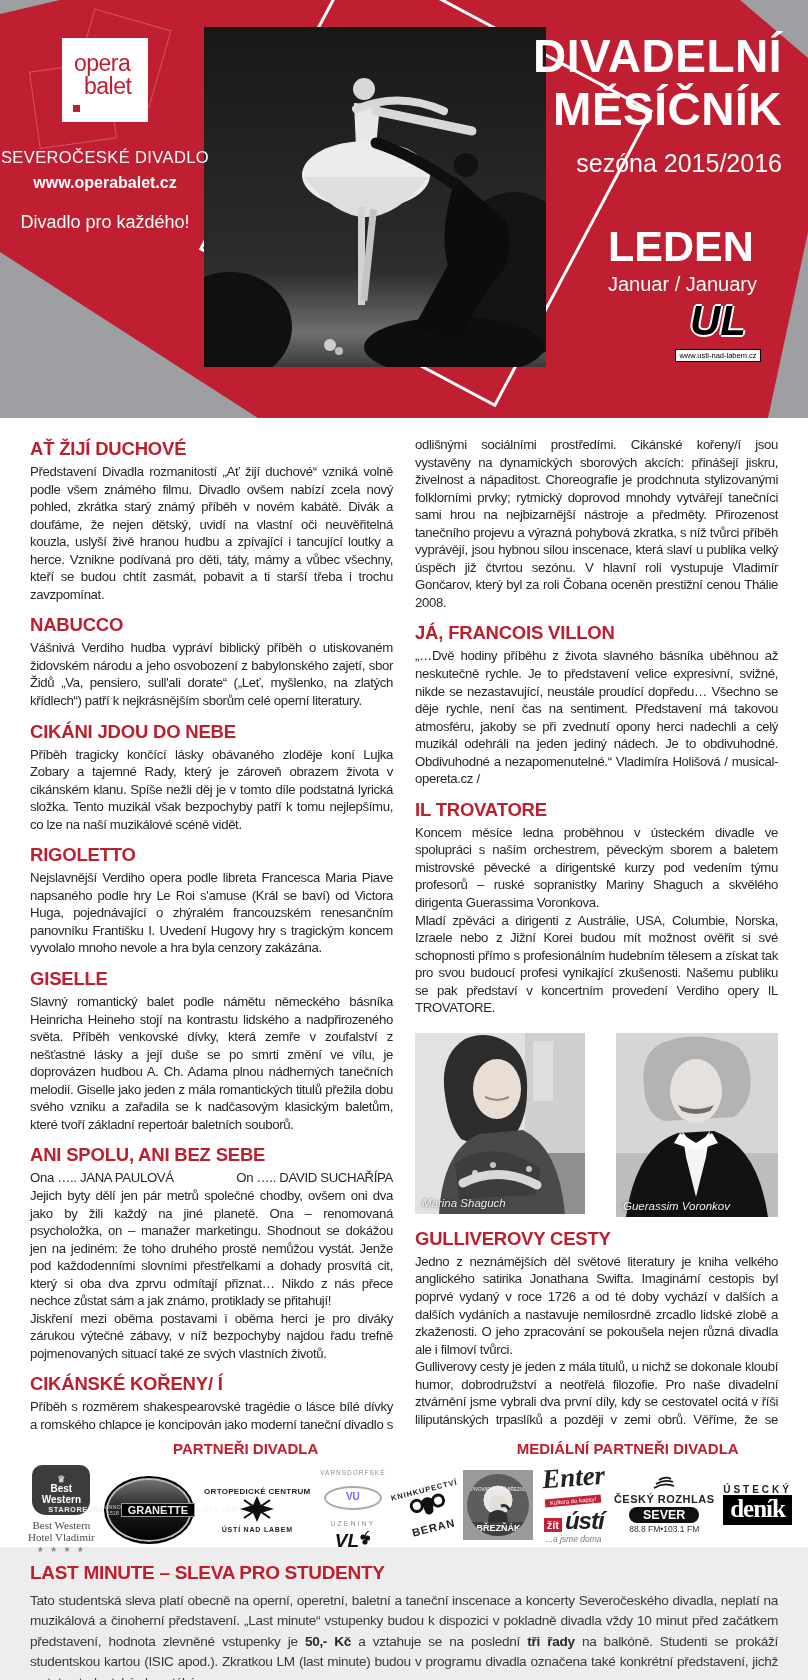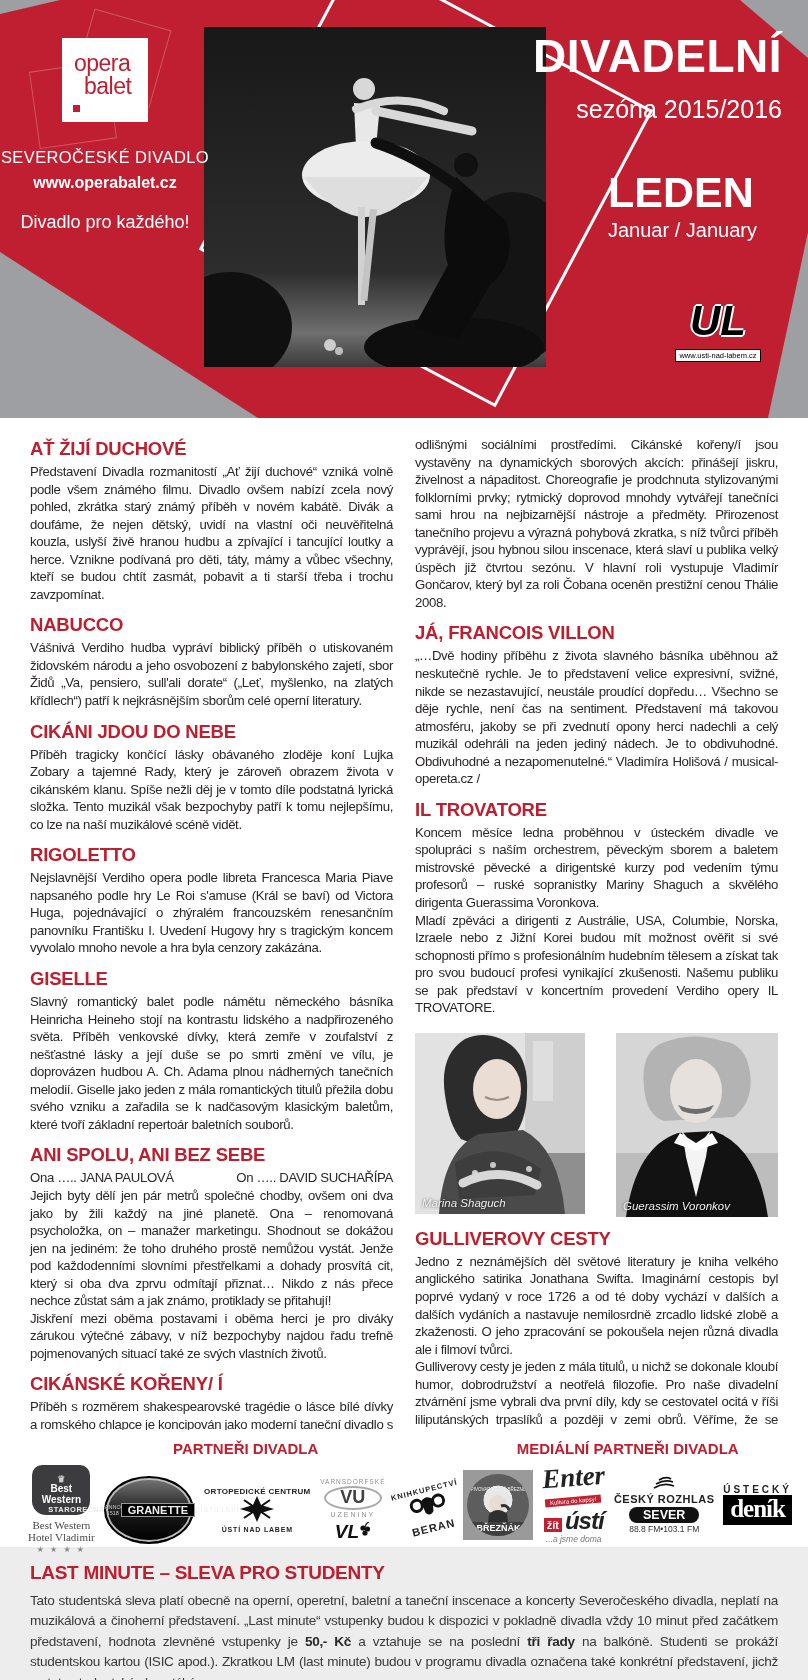--- a/index.html
+++ b/index.html
@@ -65,22 +65,22 @@
   .bw-stars{font-size:8px;color:#8a8a8a;letter-spacing:2px;margin-top:2px;}
   .gran{width:86px;height:64px;border-radius:50%;background:linear-gradient(#777,#191919 55%,#000);border:2px solid #000;
     box-shadow:inset 0 0 0 2px #bbb;display:flex;flex-direction:row;align-items:center;justify-content:center;color:#eee;}
   .gran .g1{font-size:7.5px;font-weight:bold;letter-spacing:0.5px;}
   .gran .g2{font-size:5.5px;color:#c9c9c9;}
   .gran .g3{font-size:11px;font-weight:bold;background:#000;padding:0 6px;border:1px solid #999;margin:1px 0;}
   .gran .g4{font-size:6.5px;letter-spacing:1px;}
   .orto .o1{font-size:8px;font-weight:bold;letter-spacing:0.3px;}
   .orto .o2{font-size:7px;font-weight:bold;letter-spacing:0.8px;}
   .vu .arc{font-size:6.5px;letter-spacing:1px;color:#8e9092;}
-  .vu-oval{width:54px;height:20px;margin:1px auto;border:2px solid #a7a9ab;border-radius:50%;color:#404040;
-    font-size:18px;font-weight:bold;line-height:18px;}
+  .vu-oval{width:54px;height:20px;margin:10px auto;border:2px solid #a7a9ab;border-radius:50%;color:#8b5cf6;
+    font-size:10px;font-weight:bold;line-height:18px;}
   .vu .uz{font-size:7px;letter-spacing:2px;color:#8e9092;}
   .vl-mark{font-size:19px;font-weight:bold;font-style:italic;color:#111;line-height:20px;margin-top:4px;}
   .beran{transform:rotate(-14deg);}
   .beran .arc{font-size:7.5px;font-weight:bold;letter-spacing:1px;}
   .beran .nm{font-size:11px;font-weight:bold;letter-spacing:1px;}
   .brez{width:70px;height:70px;background:#9a9a9a;display:flex;align-items:center;justify-content:center;}
   .brez-circle{width:62px;height:62px;border-radius:50%;background:radial-gradient(circle at 50% 42%,#e8e8e8 0 30%,#5d5d5d 31% 100%);
     display:flex;flex-direction:column;align-items:center;justify-content:flex-end;overflow:hidden;}
   .brez-arc{font-size:4.5px;color:#efefef;margin-top:2px;}
   .brez-name{font-size:9px;font-weight:bold;color:#fff;background:#3f3f3f;width:100%;text-align:center;padding:1px 0 3px;}
@@ -153,20 +153,21 @@
           <span class="logo-dot"></span>
         </span>
       </div>
       <div class="org">SEVEROČESKÉ DIVADLO</div>
       <div class="website">www.operabalet.cz</div>
       <div class="tagline">Divadlo pro každého!</div>
     </div>
 
     <div class="title-block">
       <div class="title">DIVADELNÍ</div>
+      <div class="title">MĚSÍČNÍK</div>
       <div class="season">sezóna 2015/2016</div>
       <div class="month">LEDEN</div>
       <div class="month-sub">Januar / January</div>
     </div>
 
 
     <div class="city">
       <div class="city-mark">UL</div>
       <div class="city-url">www.usti-nad-labem.cz</div>
     </div>

